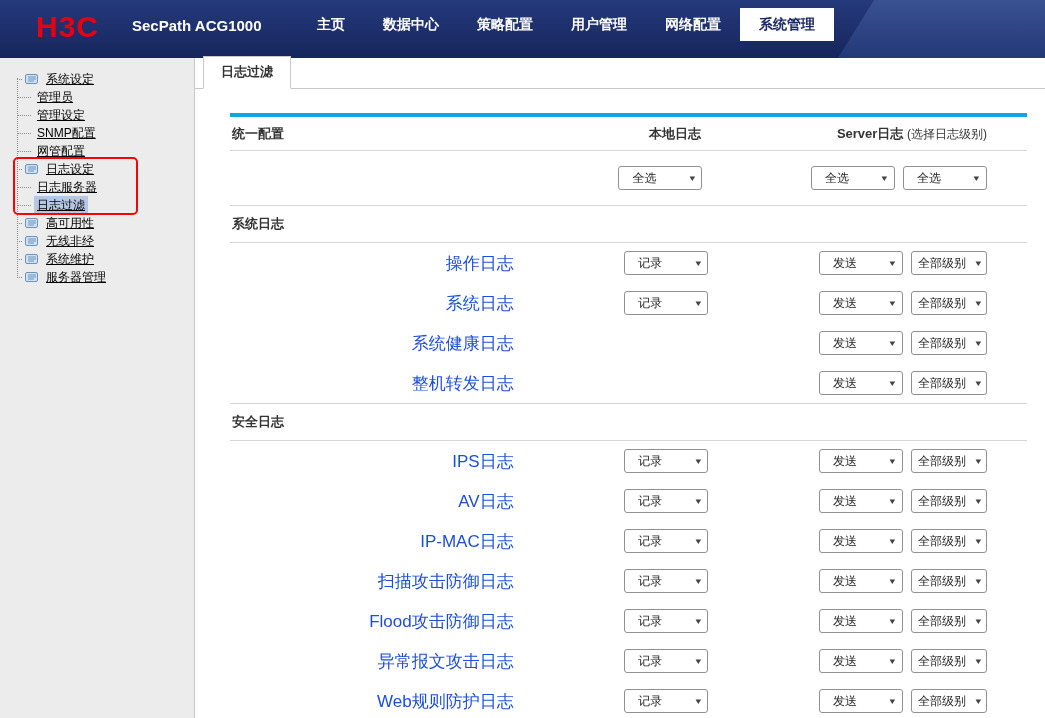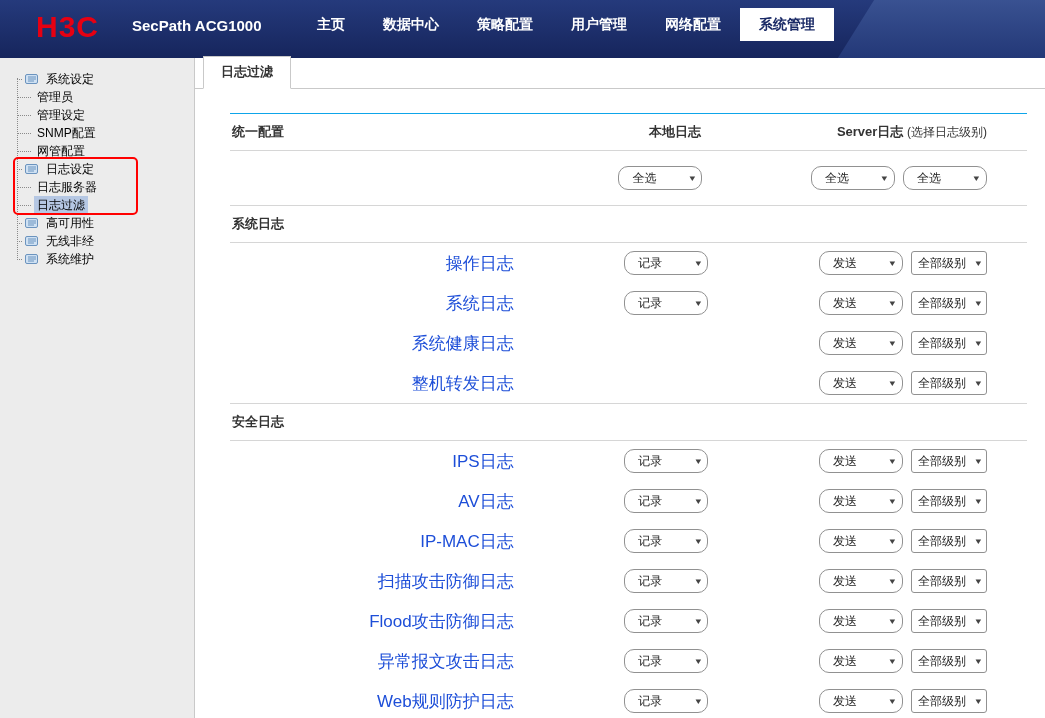--- a/index.html
+++ b/index.html
@@ -31,58 +31,58 @@
   .tree { position:relative; }
   .tree::before { content:""; position:absolute; left:17px; top:8px; bottom:10px;
                   border-left:1px dotted #8a8a8a; }
   .tree-item { position:relative; display:flex; align-items:center; height:18px;
                padding-left:17px; font-size:12px; color:#000; cursor:pointer;
                white-space:nowrap; z-index:1; }
   .branch { flex:none; border-bottom:1px dotted #8a8a8a; margin-right:3px; }
   .tree-item.lvl0 .branch { width:5px; }
   .tree-item.lvl1 .branch { width:14px; }
   .tree-icon { flex:none; margin-right:4px; display:flex; }
-  .tree-label { padding:1px 3px; }
+  .tree-label { padding:1px 3px;text-decoration:underline; }
   .tree-label.selected { background:#b5c7e3; }
   .boxed-group { position:relative; }
   .box-overlay { position:absolute; left:13px; right:56px; top:-3px; bottom:-1px;
                  border:2px solid #ff0000; border-radius:5px; pointer-events:none; z-index:4; }
 
   
   .content { flex:1; background:#fff; min-width:0; }
   .tabrow { height:31px; border-bottom:1px solid #c9c9c9; padding-left:8px;
             display:flex; align-items:flex-end; }
   .tab { position:relative; top:1px; background:#fff; border:1px solid #c9c9c9;
          border-bottom:1px solid #fff; padding:6px 17px 7px; font-size:13px;
          font-weight:bold; color:#333; cursor:pointer; }
 
   .table-wrap { margin:24px 18px 0 35px; }
   .thead { display:flex; align-items:center; height:38px; padding-left:2px;
-           border-top:1px solid #0ea5e9; border-bottom:1px solid #d6d6d6;
+           border-top:4px solid #0ea5e9; border-bottom:1px solid #d6d6d6;
            font-size:13px; font-weight:bold; color:#333; }
   .h-label { width:288px; text-align:left; }
   .h-local { width:310px; text-align:center; }
   .h-server { margin-left:auto; padding-right:40px; white-space:nowrap; }
   .h-server-note { font-weight:normal; font-size:12px; color:#333; }
 
   .row { display:flex; align-items:center; height:40px; }
   .row.select-all-row { height:54px; }
   .label { width:288px; text-align:right; font-size:17px; color:#1d4ed8; white-space:nowrap; }
   .local-cell { width:310px; display:flex; justify-content:center; }
   .server-cell { margin-left:auto; padding-right:40px; display:flex; gap:8px; }
 
   .section-row { display:flex; align-items:center; height:38px; padding-left:2px;
                  border-top:1px solid #d6d6d6; border-bottom:1px solid #d6d6d6; }
   .section-title { font-size:13px; font-weight:bold; color:#333; }
 
   .select { height:24px; background:#fff; border:1px solid #919191; border-radius:3px;
             display:flex; align-items:center; justify-content:space-between;
             padding:0 7px 0 13px; font-size:12px; color:#222; cursor:pointer;
             white-space:nowrap; }
-  .select.w-normal { width:84px;border-radius:10px; }
+  .select.w-normal { width:84px; }
   .select.w-wide { width:76px; padding:0 5px 0 6px; }
   .sel-arrow { font-size:9px; color:#444; transform:scaleX(1.25); }
 </style>
 </head>
 <body>
 
 <div class="page">
 
   <header class="topbar">
     <div class="deco"></div>
@@ -172,20 +172,30 @@
           <div class="tree-item lvl0">
             <span class="branch"></span>
             <span class="tree-icon">
               <svg width="14" height="12" viewBox="0 0 14 12">
                 <rect x="0.5" y="1.5" width="12" height="9" rx="1.5" fill="#cfe1f3" stroke="#6b93be"></rect>
                 <path d="M3 4h8M3 6h8M3 8h6" stroke="#6b93be" stroke-width="1" fill="none"></path>
               </svg>
             </span>
             <span class="tree-label">系统维护</span>
           </div>
+          <div class="tree-item lvl0">
+            <span class="branch"></span>
+            <span class="tree-icon">
+              <svg width="14" height="12" viewBox="0 0 14 12">
+                <rect x="0.5" y="1.5" width="12" height="9" rx="1.5" fill="#cfe1f3" stroke="#6b93be"></rect>
+                <path d="M3 4h8M3 6h8M3 8h6" stroke="#6b93be" stroke-width="1" fill="none"></path>
+              </svg>
+            </span>
+            <span class="tree-label">服务器管理</span>
+          </div>
         </div>
     </aside>
 
     <main class="content">
       <div class="tabrow">
         <div class="tab">
           <span>日志过滤</span>
         </div>
       </div>
 

